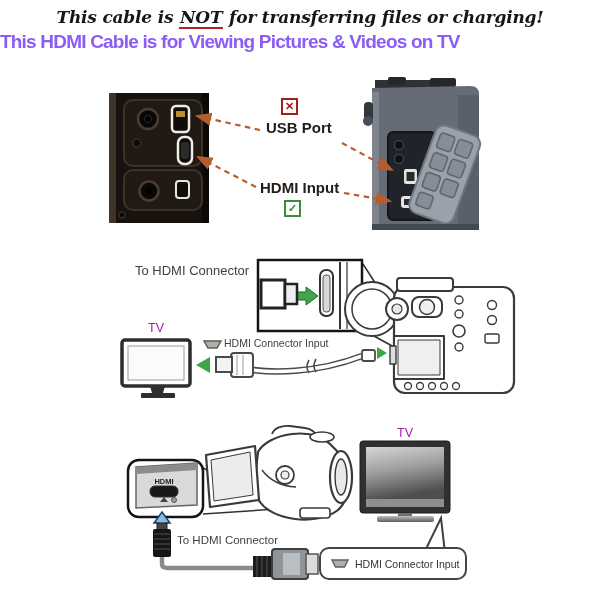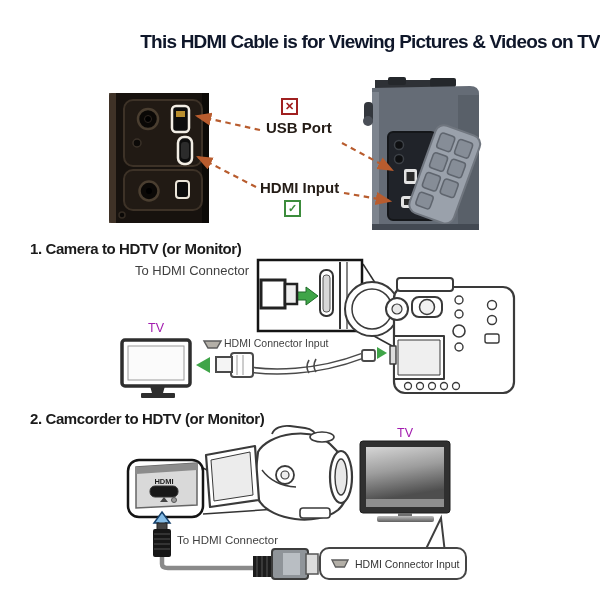--- a/index.html
+++ b/index.html
@@ -5,22 +5,22 @@
   html,body{margin:0;padding:0;background:#fff;}
   .canvas{position:relative;width:600px;height:600px;background:#ffffff;overflow:hidden;
           font-family:"Liberation Sans",sans-serif;color:#111;}
   .abs{position:absolute;}
   svg.art{position:absolute;left:0;top:0;}
 
   .warning{top:7px;left:0;width:600px;text-align:center;white-space:nowrap;
            font-family:"DejaVu Serif",serif;font-style:italic;font-weight:bold;
            font-size:17px;color:#161616;letter-spacing:-0.2px;}
   .warning .not{border-bottom:2.5px solid #b22222;padding:0 1px;}
-  .title{top:31px;left:0;width:600px;text-align:right;white-space:nowrap;
-         font-size:19px;font-weight:bold;letter-spacing:-0.8px;color:#0f172a;}
+  .title{top:31px;left:0;width:600px;text-align:left;white-space:nowrap;
+         font-size:19px;font-weight:bold;letter-spacing:-0.8px;color:#8b5cf6;}
 
   .port-label{font-size:15px;font-weight:bold;color:#241c16;white-space:nowrap;text-align:right;}
   .mark-box{width:13px;height:13px;border:2px solid;display:flex;align-items:center;
             justify-content:center;font-size:11px;font-weight:bold;line-height:1;}
   .mark-cross{border-color:#a02020;color:#a02020;}
   .mark-check{border-color:#3c8c3c;color:#3c8c3c;}
 
   .section-heading{font-size:15px;font-weight:bold;letter-spacing:-0.4px;color:#1b1b1b;white-space:nowrap;}
   .small-label{font-size:13px;color:#404040;white-space:nowrap;}
   .tiny-label{font-size:10.5px;color:#3f3f3f;white-space:nowrap;}
@@ -219,33 +219,34 @@
     <g>
       <rect x="360" y="441" width="90" height="72" rx="3" fill="#303030" stroke="#1c1c1c" stroke-width="1"></rect>
       <rect x="366" y="447" width="78" height="52" fill="url(#tvScr)"></rect>
       <rect x="366" y="499" width="78" height="8" fill="#8e8e8e"></rect>
       <rect x="398" y="513" width="14" height="4" fill="#6f6f6f"></rect>
       <rect x="377" y="516" width="57" height="6" rx="2" fill="url(#standG)"></rect>
     </g>
     <polygon points="424,553 445,553 441,518" fill="#fff" stroke="#3f3f3f" stroke-width="2"></polygon>
   </svg>
 
+  <div class="abs warning">
+    <span>This cable is </span><span class="not">NOT</span><span> for transferring files or charging!</span>
+  </div>
   <div class="abs title">This HDMI Cable is for Viewing Pictures &amp; Videos on TV</div>
 
   <div class="abs mark-box mark-cross" style="left:281px;top:98px;">✕</div>
   <div class="abs port-label" style="left:266px;top:119px;">USB Port</div>
   <div class="abs port-label" style="left:260px;top:179px;">HDMI Input</div>
   <div class="abs mark-box mark-check" style="left:284px;top:200px;">✓</div>
 
-  <div class="abs section-heading" style="left:30px;top:240px;">1. Camera to HDTV (or Monitor)</div>
   <div class="abs small-label" style="left:135px;top:263px;">To HDMI Connector</div>
   <div class="abs tv-label" style="left:122px;top:321px;width:68px;">TV</div>
   <div class="abs tiny-label" style="left:224px;top:337px;">HDMI Connector Input</div>
 
-  <div class="abs section-heading" style="left:30px;top:410px;">2. Camcorder to HDTV (or Monitor)</div>
   <div class="abs tiny-label" style="left:177px;top:534px;font-size:11.5px;">To HDMI Connector</div>
   <div class="abs tv-label" style="left:360px;top:426px;width:90px;">TV</div>
 
   <div class="abs callout">
     <svg width="18" height="9" viewBox="0 0 18 9">
       <polygon points="1,1 17,1 13.5,8 4.5,8" fill="#b3afa7" stroke="#5c5c5c" stroke-width="1.3"></polygon>
     </svg>
     <span>HDMI Connector Input</span>
   </div>
 

